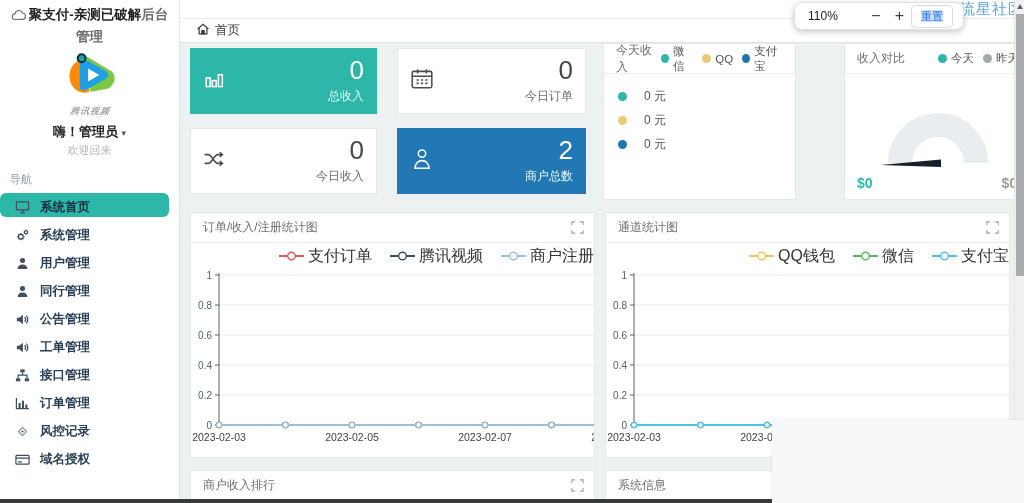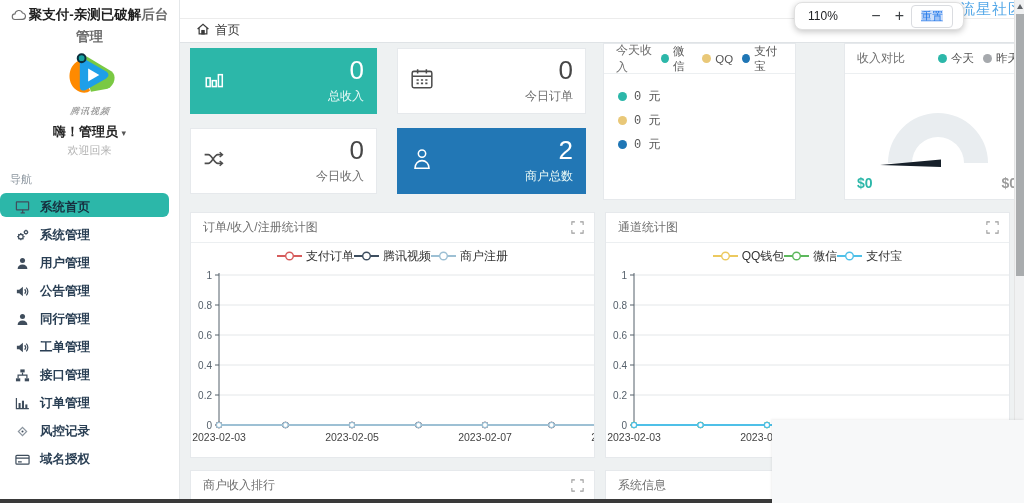--- a/index.html
+++ b/index.html
@@ -53,26 +53,26 @@
   .stat-card.blue { background:#2277b5; border-color:#2277b5; }
   .stat-card.teal .sval, .stat-card.blue .sval { color:#fff; }
   .stat-card.teal .slab, .stat-card.blue .slab { color:#eafaf7; }
   .stat-card.teal svg, .stat-card.blue svg { stroke:#fff; }
 
   
   .dot { display:inline-block; width:9px; height:9px; border-radius:50%; vertical-align:-1px; }
   .mini-legend { display:flex; align-items:center; gap:9px; font-size:11.5px; color:#555; }
   .mini-legend .li { display:flex; align-items:center; gap:4px; cursor:pointer; }
   .income-rows { padding:14px 0 0 14px; }
-  .income-rows .row { display:flex; align-items:center; gap:7px; font-size:12px; color:#555; margin-bottom:7px;font-family:Liberation Mono, monospace; }
+  .income-rows .row { display:flex; align-items:center; gap:17px; font-size:12px; color:#555; margin-bottom:7px; }
 
   .gauge-foot { position:absolute; left:12px; right:12px; bottom:8px; display:flex; justify-content:space-between; font-size:14px; font-weight:bold; }
 
   
-  .chart-legend { display:flex; justify-content:center; align-items:center; gap:0; height:26px; font-size:12px; color:#333; }
+  .chart-legend { display:flex; justify-content:flex-end; align-items:center; gap:18px; height:26px; font-size:16px; color:#333; }
   .clegend-item { display:inline-flex; align-items:center; gap:4px; cursor:pointer; }
   .chart-svg { display:block; }
 
   
   .zoom-popup { position:absolute; left:794px; top:2px; width:170px; height:28px; background:#fff; border:1px solid #e0e0e0; border-radius:8px; box-shadow:0 2px 6px rgba(0,0,0,.22); display:flex; align-items:center; padding:0 10px 0 13px; z-index:60; }
   .zoom-level { font-size:12px; color:#202124; margin-right:auto; }
   .zoom-btn { font-size:16px; color:#3c4043; cursor:pointer; padding:0 7px; line-height:1; }
   .reset-btn { border:1px solid #dadce0; border-radius:4px; background:#fff; padding:3px 9px; font-size:11px; cursor:pointer; }
   .reset-btn span { color:#1a73e8; background:#cfe0fb; }
 
@@ -142,34 +142,34 @@
             <svg width="15" height="15" viewBox="0 0 16 16">
               <circle class="f" cx="8" cy="4.8" r="2.7"></circle>
               <path class="f" d="M2.8 13.8c0-3.1 2.3-4.8 5.2-4.8s5.2 1.7 5.2 4.8z"></path>
             </svg>
           </span>
         <span>用户管理</span>
       </li>
       <li class="nav-item">
         <span class="nico">
             <svg width="15" height="15" viewBox="0 0 16 16">
+              <circle class="f" cx="8" cy="4.8" r="2.7"></circle>
+              <path class="f" d="M2.8 13.8c0-3.1 2.3-4.8 5.2-4.8s5.2 1.7 5.2 4.8z"></path>
+            </svg>
+          </span>
+        <span>同行管理</span>
+      </li>
+      <li class="nav-item">
+        <span class="nico">
+            <svg width="15" height="15" viewBox="0 0 16 16">
               <path class="f" d="M2 6.2h2.5L8.4 3v10L4.5 9.8H2z"></path>
               <path d="M10.3 5.6a3.4 3.4 0 0 1 0 4.8M12 3.9a5.8 5.8 0 0 1 0 8.2"></path>
             </svg>
           </span>
         <span>公告管理</span>
-      </li>
-      <li class="nav-item">
-        <span class="nico">
-            <svg width="15" height="15" viewBox="0 0 16 16">
-              <circle class="f" cx="8" cy="4.8" r="2.7"></circle>
-              <path class="f" d="M2.8 13.8c0-3.1 2.3-4.8 5.2-4.8s5.2 1.7 5.2 4.8z"></path>
-            </svg>
-          </span>
-        <span>同行管理</span>
       </li>
       <li class="nav-item">
         <span class="nico">
             <svg width="15" height="15" viewBox="0 0 16 16">
               <path class="f" d="M2 6.2h2.5L8.4 3v10L4.5 9.8H2z"></path>
               <path d="M10.3 5.6a3.4 3.4 0 0 1 0 4.8M12 3.9a5.8 5.8 0 0 1 0 8.2"></path>
             </svg>
           </span>
         <span>工单管理</span>
       </li>

